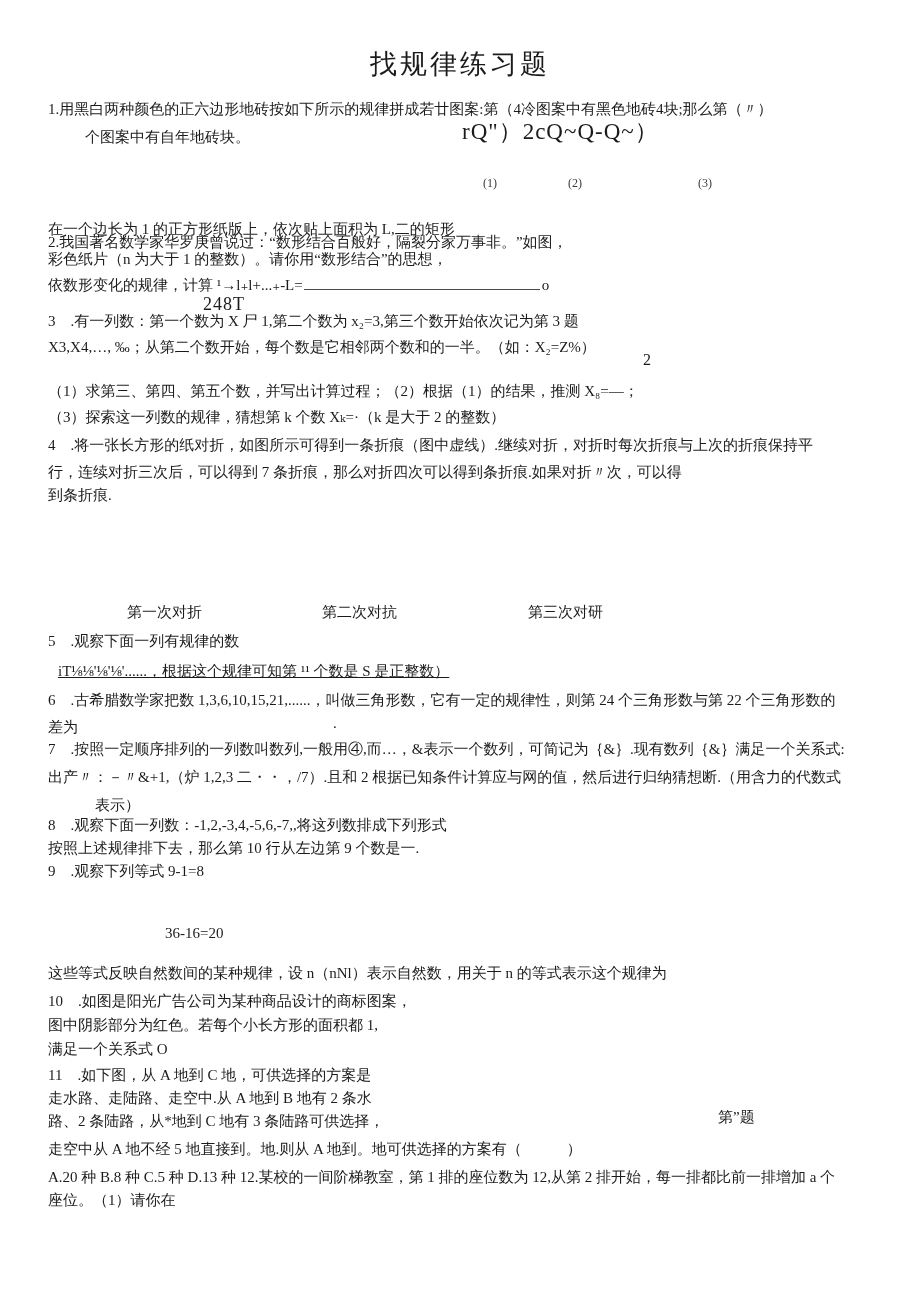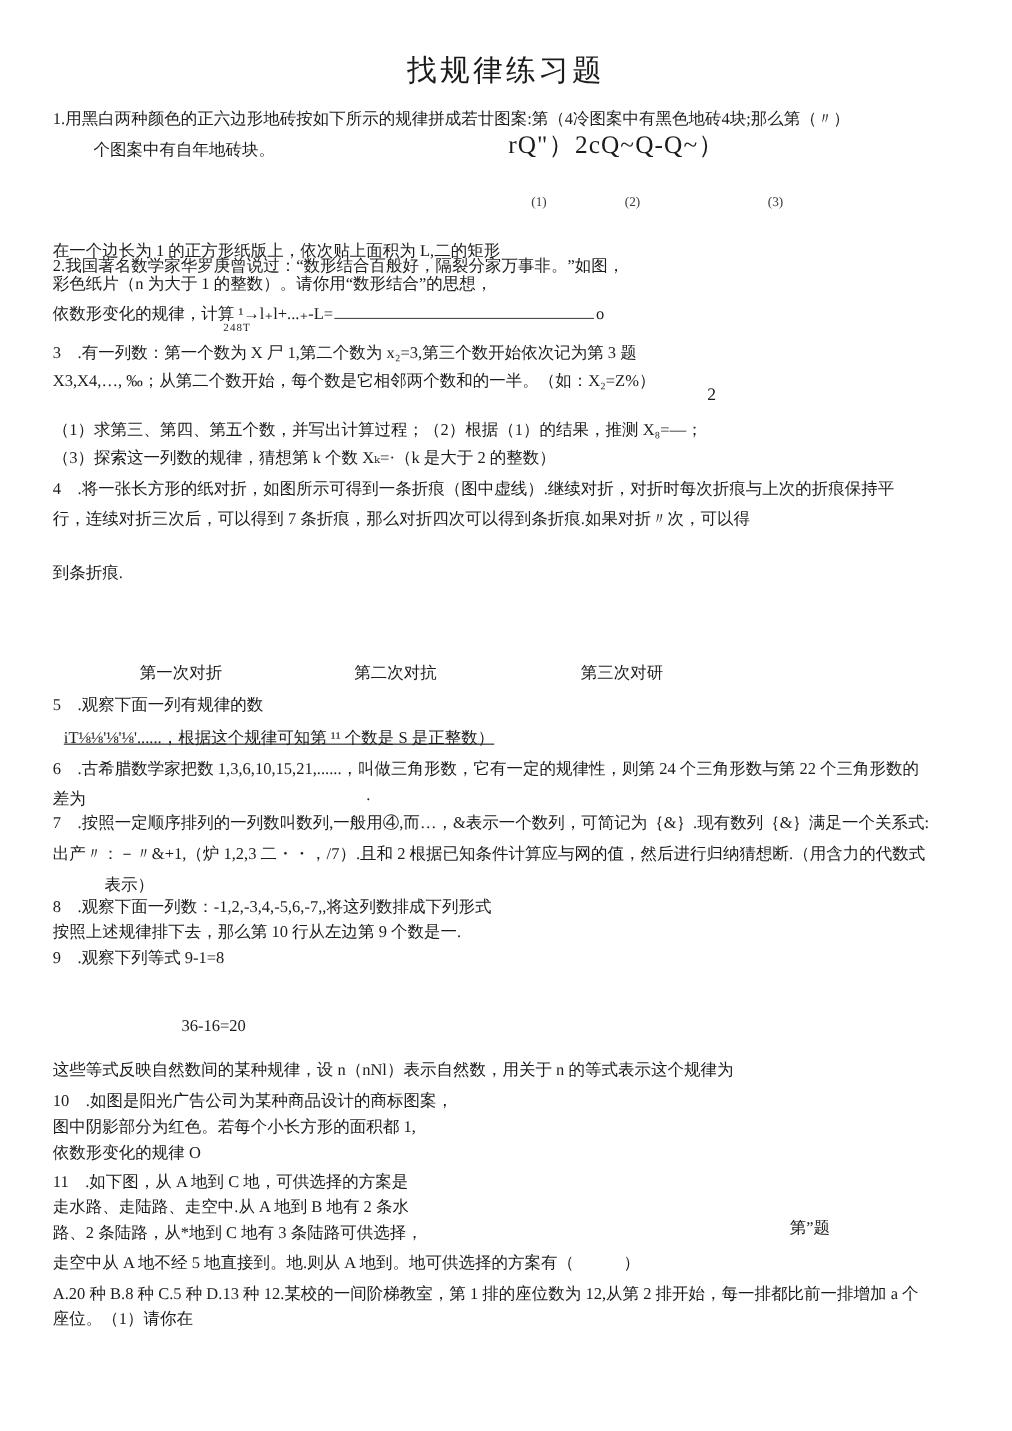--- a/index.html
+++ b/index.html
@@ -18,21 +18,21 @@
     line-height:1.25;
   }
   .title{
     left:0;right:0;
     text-align:center;
     font-size:27px;
     letter-spacing:3px;
   }
   .fig{font-size:23px;letter-spacing:1px;}
   .small{font-size:12px;color:#3a3a3a;}
-  .frac{font-size:10px;letter-spacing:1px;}
+  .frac{font-size:18px;letter-spacing:1px;}
   .mid{font-size:16px;}
   .blank{
     display:inline-block;
     width:236px;height:13px;
     border-bottom:1px solid #4a4a4a;
     margin:0 2px 0 1px;
     vertical-align:baseline;
   }
 </style>
 </head>
@@ -58,21 +58,21 @@
   <div class="ln frac" style="left:203px;top:293px;">248T</div>
 
   <div class="ln" style="left:48px;top:312px;">3　.有一列数：第一个数为 X 尸 1,第二个数为 x₂=3,第三个数开始依次记为第 3 题</div>
   <div class="ln" style="left:48px;top:338px;">X3,X4,…, ‰；从第二个数开始，每个数是它相邻两个数和的一半。（如：X₂=Z%）</div>
   <div class="ln mid" style="left:643px;top:350px;">2</div>
   <div class="ln" style="left:48px;top:382px;">（1）求第三、第四、第五个数，并写出计算过程；（2）根据（1）的结果，推测 X₈=—；</div>
   <div class="ln" style="left:48px;top:408px;">（3）探索这一列数的规律，猜想第 k 个数 Xₖ=·（k 是大于 2 的整数）</div>
 
   <div class="ln" style="left:48px;top:436px;">4　.将一张长方形的纸对折，如图所示可得到一条折痕（图中虚线）.继续对折，对折时每次折痕与上次的折痕保持平</div>
   <div class="ln" style="left:48px;top:463px;">行，连续对折三次后，可以得到 7 条折痕，那么对折四次可以得到条折痕.如果对折〃次，可以得</div>
-  <div class="ln" style="left:48px;top:512px;">到条折痕.</div>
+  <div class="ln" style="left:48px;top:486px;">到条折痕.</div>
   <div class="ln" style="left:127px;top:603px;">第一次对折</div>
   <div class="ln" style="left:322px;top:603px;">第二次对抗</div>
   <div class="ln" style="left:528px;top:603px;">第三次对研</div>
 
   <div class="ln" style="left:48px;top:632px;">5　.观察下面一列有规律的数</div>
   <div class="ln" style="left:58px;top:662px;text-decoration:underline;">iT⅛⅛'⅛'⅛'......，根据这个规律可知第 ¹¹ 个数是 S 是正整数）</div>
 
   <div class="ln" style="left:48px;top:691px;">6　.古希腊数学家把数 1,3,6,10,15,21,......，叫做三角形数，它有一定的规律性，则第 24 个三角形数与第 22 个三角形数的</div>
   <div class="ln" style="left:48px;top:718px;">差为</div>
   <div class="ln" style="left:333px;top:714px;">.</div>
@@ -83,21 +83,21 @@
 
   <div class="ln" style="left:48px;top:816px;">8　.观察下面一列数：-1,2,-3,4,-5,6,-7,,将这列数排成下列形式</div>
   <div class="ln" style="left:48px;top:839px;">按照上述规律排下去，那么第 10 行从左边第 9 个数是一.</div>
 
   <div class="ln" style="left:48px;top:862px;">9　.观察下列等式 9-1=8</div>
   <div class="ln" style="left:165px;top:924px;">36-16=20</div>
   <div class="ln" style="left:48px;top:964px;">这些等式反映自然数间的某种规律，设 n（nNl）表示自然数，用关于 n 的等式表示这个规律为</div>
 
   <div class="ln" style="left:48px;top:992px;">10　.如图是阳光广告公司为某种商品设计的商标图案，</div>
   <div class="ln" style="left:48px;top:1016px;">图中阴影部分为红色。若每个小长方形的面积都 1,</div>
-  <div class="ln" style="left:48px;top:1040px;">依数形变化的规律 O</div>
+  <div class="ln" style="left:48px;top:1040px;">满足一个关系式 O</div>
 
   <div class="ln" style="left:48px;top:1066px;">11　.如下图，从 A 地到 C 地，可供选择的方案是</div>
   <div class="ln" style="left:48px;top:1089px;">走水路、走陆路、走空中.从 A 地到 B 地有 2 条水</div>
   <div class="ln" style="left:48px;top:1112px;">路、2 条陆路，从*地到 C 地有 3 条陆路可供选择，</div>
   <div class="ln" style="left:718px;top:1108px;">第”题</div>
   <div class="ln" style="left:48px;top:1140px;">走空中从 A 地不经 5 地直接到。地.则从 A 地到。地可供选择的方案有（　　　）</div>
 
   <div class="ln" style="left:48px;top:1168px;">A.20 种 B.8 种 C.5 种 D.13 种 12.某校的一间阶梯教室，第 1 排的座位数为 12,从第 2 排开始，每一排都比前一排增加 a 个</div>
   <div class="ln" style="left:48px;top:1191px;">座位。（1）请你在</div>
 

